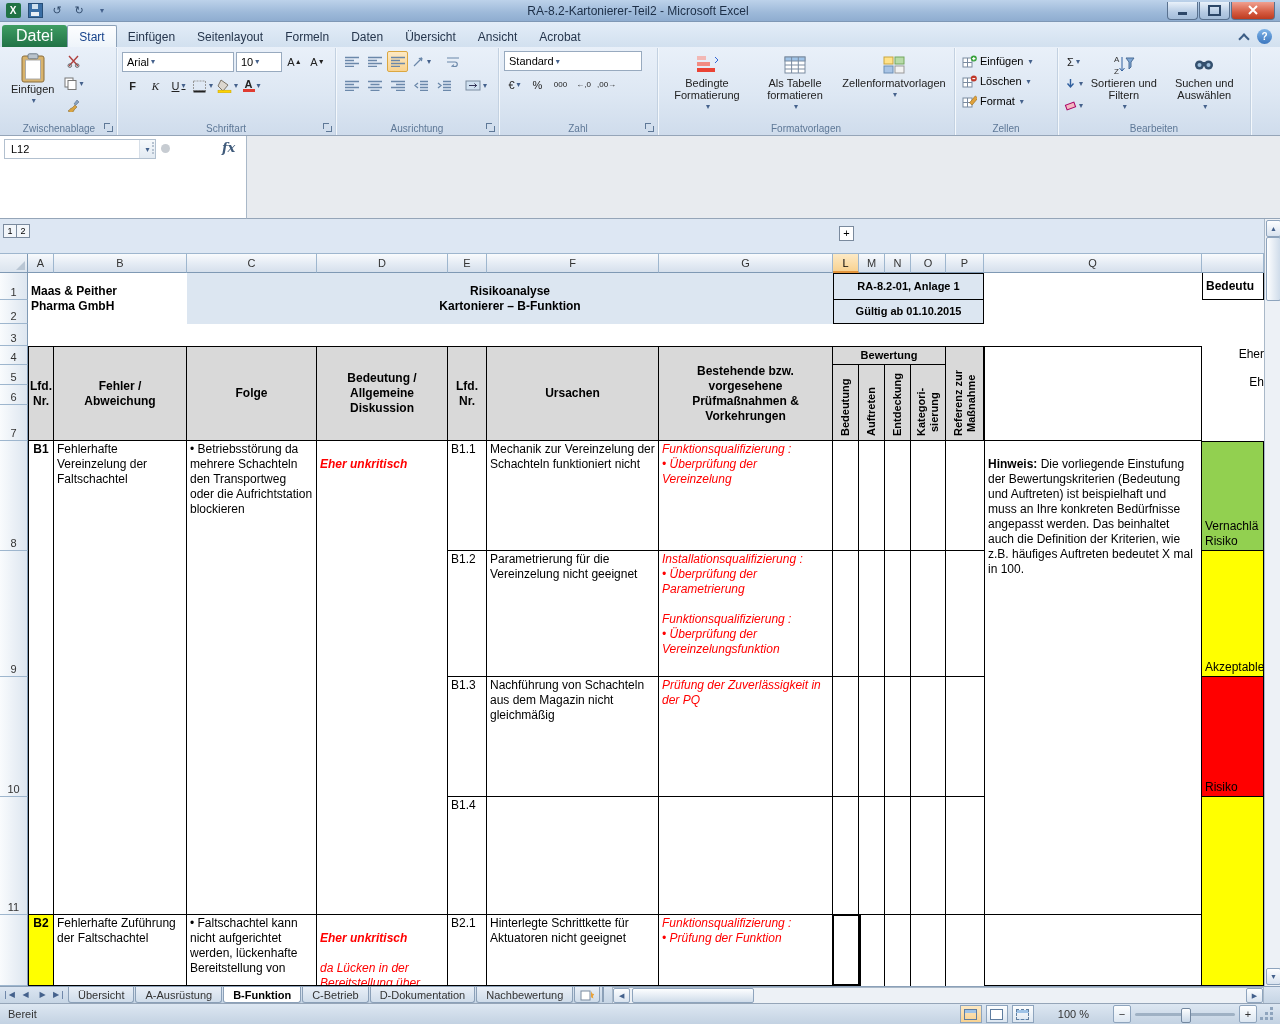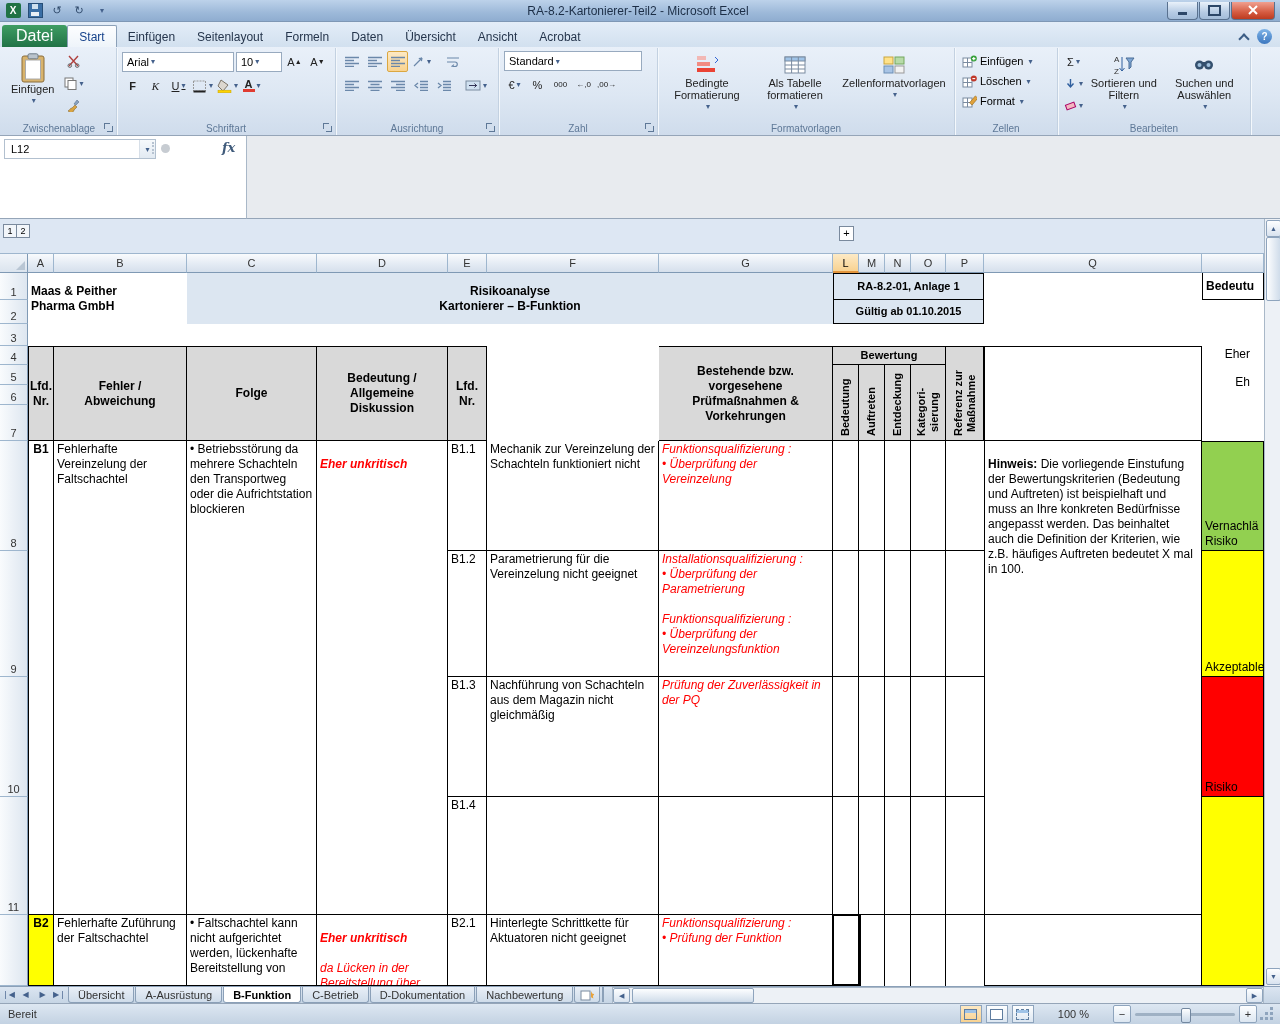--- a/index.html
+++ b/index.html
@@ -104,21 +104,21 @@
         padding:1px 3px;white-space:pre-line;overflow:hidden;}
   .bd{border-right:1px solid #000;border-bottom:1px solid #000;}
   .bl{border-left:1px solid #000;} .bt{border-top:1px solid #000;}
   .hd{background:#d9d9d9;font-weight:bold;display:flex;align-items:center;justify-content:center;
       text-align:center;font-size:12px;}
   .blue{background:#dce6f1;}
   .ctr{display:flex;align-items:center;justify-content:center;text-align:center;}
   .redtx{color:#ff0000;font-style:italic;}
   .bold{font-weight:bold;}
   .tc{text-align:center;}
-  .ralign{text-align:right;padding-right:14px;}
+  .ralign{text-align:right;padding-right:0;}
   .botxt{display:flex;flex-direction:column;justify-content:flex-end;}
   .rotin{width:100%;height:100%;writing-mode:vertical-rl;transform:rotate(180deg);
          display:flex;align-items:center;justify-content:flex-start;white-space:pre-line;
          font-weight:bold;font-size:11px;line-height:13px;padding:4px 0 0 0;box-sizing:border-box;}
   .vl,.hl{position:absolute;background:#000;z-index:2;}
   .selbox{position:absolute;border:2px solid #000;z-index:9;box-sizing:border-box;}
 
   
   .vsb{left:1264px;top:219px;width:16px;height:767px;background:#edf1f6;border-left:1px solid #a9b8c8;}
   .sarr{position:absolute;left:1px;width:13px;height:15px;background:linear-gradient(#fdfeff,#d9e3ef);
@@ -547,20 +547,21 @@
   <div class="cell hd bd bt bl" style="left:28px;top:346px;width:26px;height:95px;">Lfd.
 Nr.</div>
   <div class="cell hd bd bt" style="left:54px;top:346px;width:133px;height:95px;">Fehler /
 Abweichung</div>
   <div class="cell hd bd bt" style="left:187px;top:346px;width:130px;height:95px;">Folge</div>
   <div class="cell hd bd bt" style="left:317px;top:346px;width:131px;height:95px;">Bedeutung /
 Allgemeine
 Diskussion</div>
   <div class="cell hd bd bt" style="left:448px;top:346px;width:39px;height:95px;">Lfd.
 Nr.</div>
+  <div class="cell hd bd bt" style="left:487px;top:346px;width:172px;height:95px;">Ursachen</div>
   <div class="cell hd bd bt" style="left:659px;top:346px;width:174px;height:95px;">Bestehende bzw.
 vorgesehene
 Prüfmaßnahmen &amp;
 Vorkehrungen</div>
   <div class="cell hd bd bt" style="left:833px;top:346px;width:113px;height:19px;font-size:11px;">Bewertung</div>
   <div class="cell hd bd" style="left:833px;top:365px;width:26px;height:76px;padding:0;"><div class="rotin">Bedeutung</div></div>
   <div class="cell hd bd" style="left:859px;top:365px;width:26px;height:76px;padding:0;"><div class="rotin">Auftreten</div></div>
   <div class="cell hd bd" style="left:885px;top:365px;width:26px;height:76px;padding:0;"><div class="rotin">Entdeckung</div></div>
   <div class="cell hd bd" style="left:911px;top:365px;width:35px;height:76px;padding:0;"><div class="rotin">Kategori-
 sierung</div></div>

